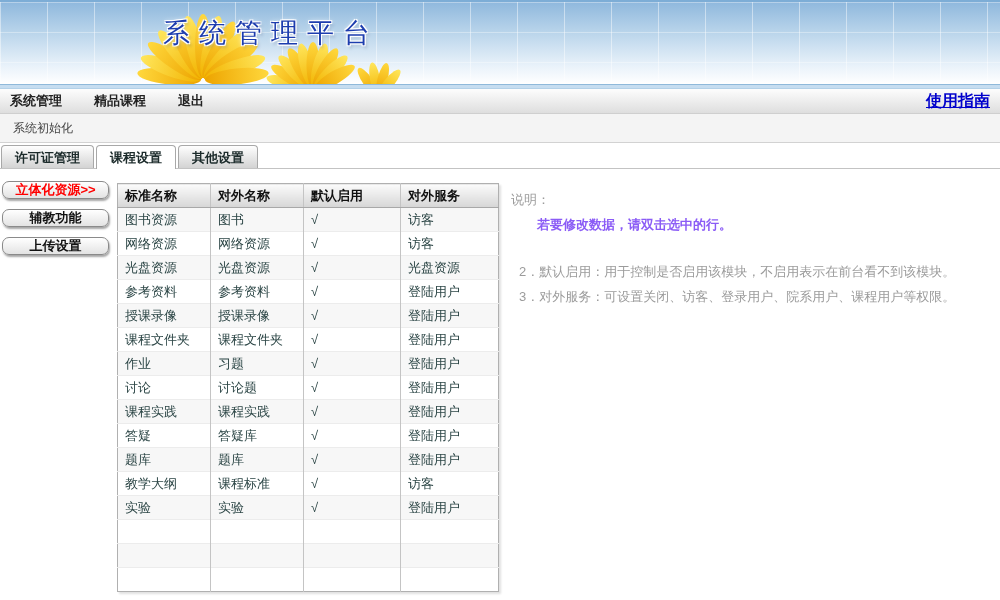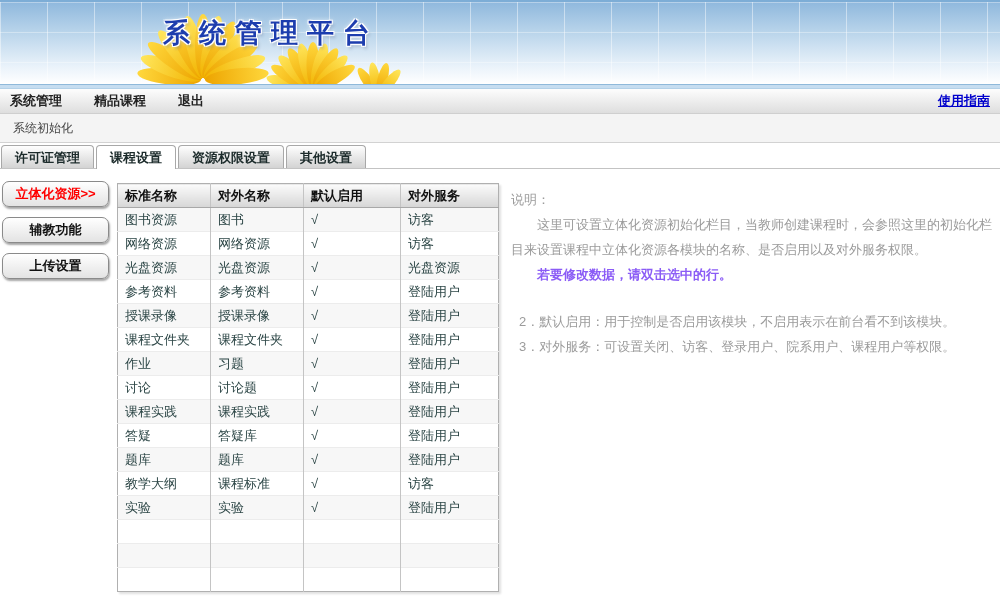--- a/index.html
+++ b/index.html
@@ -7,50 +7,50 @@
     font-family:"Liberation Sans","DejaVu Sans",sans-serif; overflow:hidden; }
 
   
   .banner { position:relative; height:84px; overflow:hidden;
     background:linear-gradient(#8fb8dd 0%, #b7d3ea 35%, #e9f2fa 78%, #ffffff 100%);
     border-top:2px solid #7dadd6; }
   .banner-grid { position:absolute; inset:0;
     background-image:
       repeating-linear-gradient(to right, rgba(255,255,255,.45) 0 1px, transparent 1px 47px),
       repeating-linear-gradient(to bottom, rgba(255,255,255,.35) 0 1px, transparent 1px 30px); }
-  .banner-title { position:absolute; left:163px; top:13px; font-size:27px; font-weight:bold;
+  .banner-title { position:absolute; left:163px; top:13px; font-size:27px; font-weight:normal;
     color:#1d3dae; letter-spacing:9px; white-space:nowrap;
     text-shadow:-1px -1px 0 #fff, 1px -1px 0 #fff, -1px 1px 0 #fff, 1px 1px 0 #fff,
                 0 0 5px rgba(255,255,255,.9), 2px 3px 3px rgba(20,40,90,.25); }
   .sunflowers { position:absolute; left:88px; bottom:-4px; }
   .banner-strip { height:5px; background:#c6ddf0; border-top:1px solid #8fb9da; border-bottom:1px solid #b3d1e8; }
 
   
   .menubar { height:25px; display:flex; align-items:center; padding:0 10px;
     background:linear-gradient(#fdfdfd,#dedede); border-bottom:1px solid #cfcfcf; }
   .menu-item { font-size:13px; font-weight:bold; color:#222; margin-right:32px; cursor:pointer; }
-  .help-link { margin-left:auto; font-size:13px; font-weight:bold; color:#0000cc;
+  .help-link { margin-left:auto; font-size:16px; font-weight:bold; color:#0000cc;
     text-decoration:underline; cursor:pointer; }
 
   
   .breadcrumb-bar { height:29px; line-height:29px; padding-left:13px; font-size:12px; color:#444;
     background:#f4f4f4; border-bottom:1px solid #d2d2d2; }
 
   
   .tabstrip { height:26px; padding:2px 0 0 1px; display:flex; gap:2px;
     border-bottom:1px solid #c3c3c3; background:#fff; }
   .tab { padding:0 13px; line-height:23px; font-size:13px; font-weight:bold; color:#1c2b2b;
     background:linear-gradient(#fefefe,#d3d3d3); border:1px solid #a8a8a8; border-bottom:none;
     border-radius:4px 4px 0 0; cursor:pointer; }
   .tab.active { background:#fff; margin-bottom:-1px; padding-bottom:1px; }
 
   
   .content { display:flex; align-items:flex-start; }
   .sidebar { width:114px; padding:12px 0 0 2px; flex:none; }
-  .side-btn { width:107px; height:26px; margin-bottom:10px; display:flex; align-items:center;
+  .side-btn { width:107px; height:18px; margin-bottom:10px; display:flex; align-items:center;
     justify-content:center; font-size:13px; font-weight:bold; color:#111; cursor:pointer;
     border:1px solid #8a8a8a; border-radius:7px;
     background:linear-gradient(#ffffff,#e3e3e3); box-shadow:1px 2px 2px rgba(0,0,0,.35); }
   .side-btn.active { color:#ff0000; }
 
   .table-wrap { margin:14px 0 0 3px; flex:none; }
   table { border-collapse:collapse; table-layout:fixed; width:381px;
     border:1px solid #b0b0b0; box-shadow:2px 2px 2px rgba(0,0,0,.12); }
   th, td { overflow:hidden; white-space:nowrap; text-align:left; padding:0 7px;
     border-left:1px solid #c4c4c4; font-size:13px; height:24px; }
@@ -128,21 +128,20 @@
       <span class="menu-item">退出</span>
     </span>
   <a class="help-link">使用指南</a>
 </div>
 
 <div class="breadcrumb-bar">系统初始化</div>
 
 <div class="tabstrip" id="tabs">
     <div class="tab">许可证管理</div>
     <div class="tab active">课程设置</div>
-    <div class="tab">资源权限设置</div>
     <div class="tab">其他设置</div>
   </div>
 
 <div class="content">
   <div class="sidebar" id="sidebar">
       <div class="side-btn active">立体化资源&gt;&gt;</div>
       <div class="side-btn">辅教功能</div>
       <div class="side-btn">上传设置</div>
     </div>
 
@@ -258,20 +257,19 @@
             <td>&nbsp;</td>
             <td>&nbsp;</td>
             <td>&nbsp;</td>
           </tr>
         </tbody>
     </table>
   </div>
 
   <div class="info">
     <div class="info-heading">说明：</div>
-    <div class="info-para">这里可设置立体化资源初始化栏目，当教师创建课程时，会参照这里的初始化栏目来设置课程中立体化资源各模块的名称、是否启用以及对外服务权限。</div>
     <div class="info-warning">若要修改数据，请双击选中的行。</div>
     <div id="info-notes">
         <div class="info-note">2．默认启用：用于控制是否启用该模块，不启用表示在前台看不到该模块。</div>
         <div class="info-note">3．对外服务：可设置关闭、访客、登录用户、院系用户、课程用户等权限。</div>
       </div>
   </div>
 </div>
 
 </body></html>

